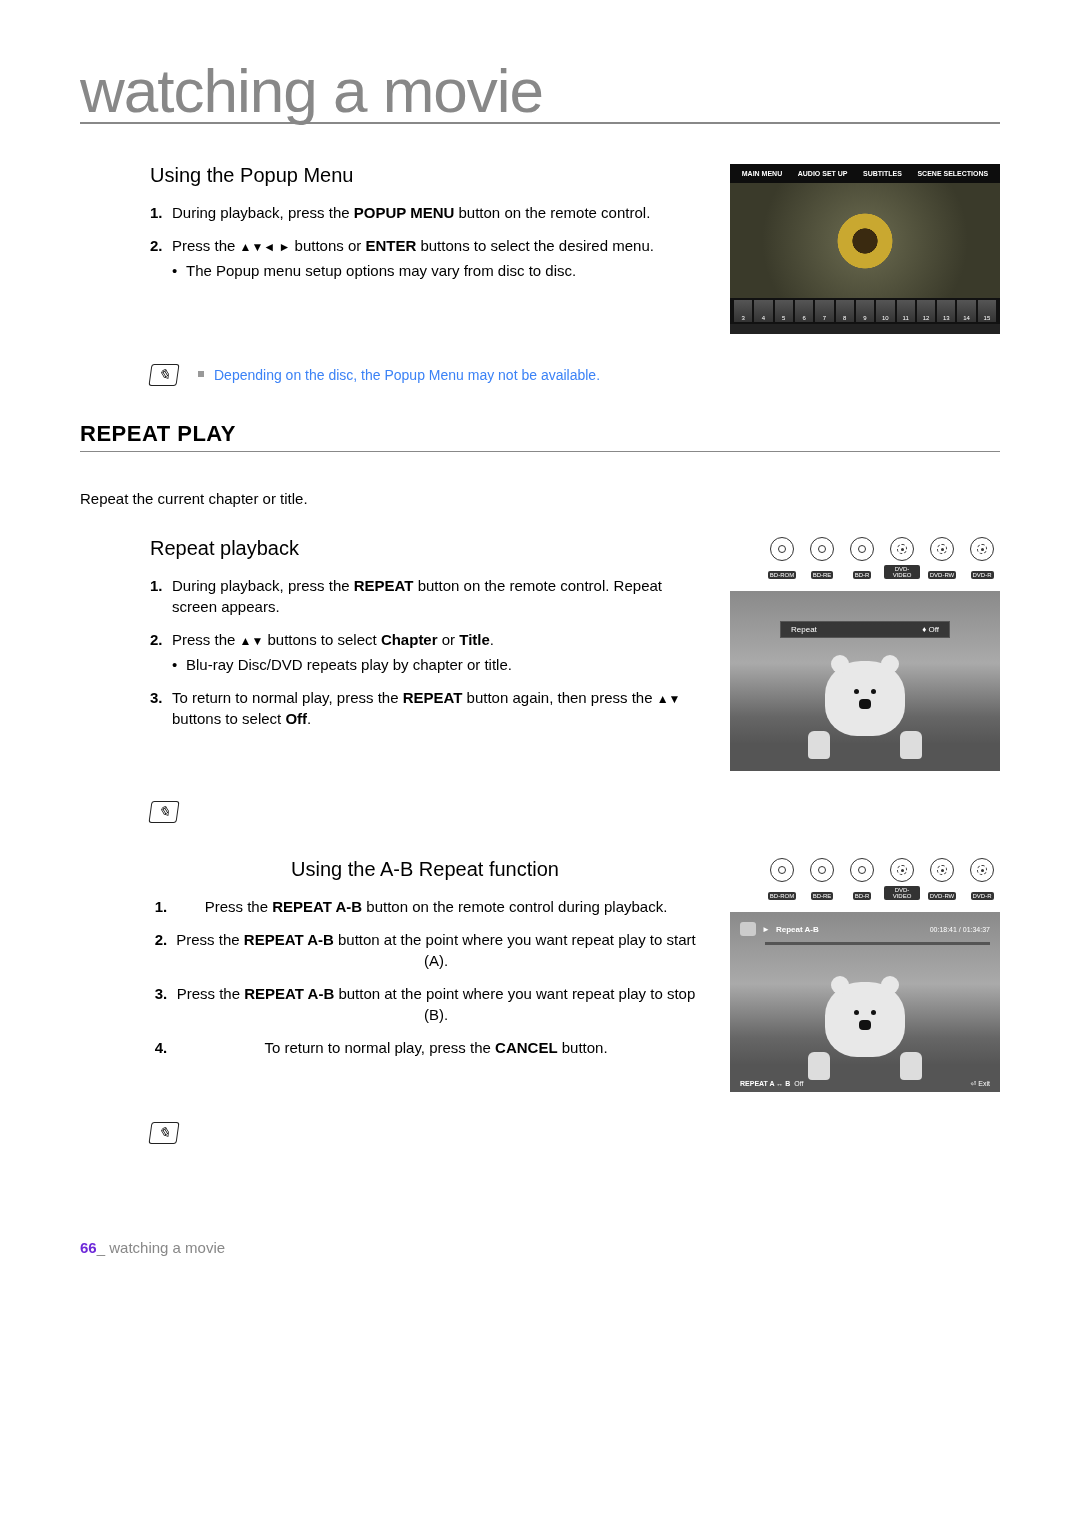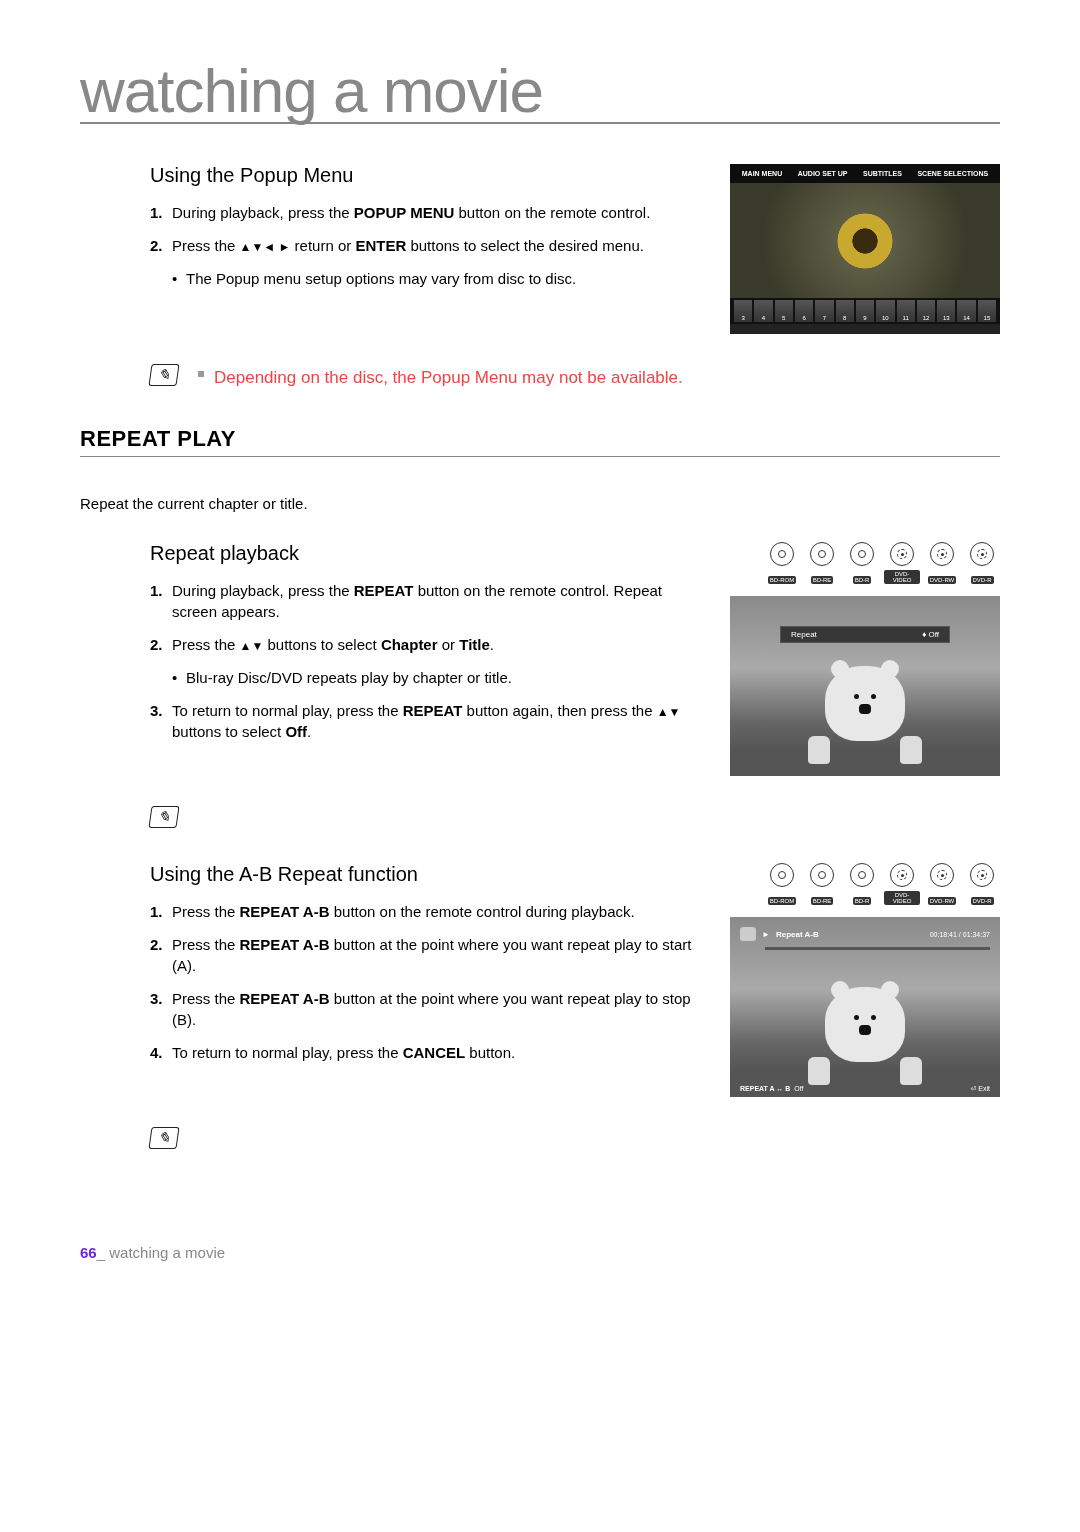--- a/index.html
+++ b/index.html
@@ -56,21 +56,21 @@
   ol.steps > li {
     display: flex;
     margin-bottom: 12px;
   }
   ol.steps > li > .num {
     font-weight: bold;
     min-width: 22px;
   }
   ol.steps > li > .body { flex: 1; }
   .sub-bullet {
-    margin-top: 12px;
+    margin-top: 4px;
     padding-left: 14px;
     position: relative;
   }
   .sub-bullet::before {
     content: "•";
     position: absolute;
     left: 0;
   }
   .note-row {
     display: flex;
@@ -87,24 +87,24 @@
     justify-content: center;
     flex-shrink: 0;
     font-style: italic;
     font-family: Georgia, serif;
     font-size: 15px;
     position: relative;
     transform: skewX(-8deg);
   }
   .note-list {
     list-style: none;
-    font-size: 17px;
+    font-size: 14px;
     line-height: 1.6;
     padding: 0;
-    color: #ef4444;
+    color: #3b82f6;
   }
   .note-list li {
     position: relative;
     padding-left: 16px;
   }
   .note-list li::before {
     content: "";
     position: absolute;
     left: 0; top: 7px;
     width: 6px; height: 6px;
@@ -282,21 +282,21 @@
     <ol class="steps">
       <li>
         <span class="num">1.</span>
         <span class="body">
           <span>During playback, press the </span><strong>POPUP MENU</strong><span> button on the remote control.</span>
         </span>
       </li>
       <li>
         <span class="num">2.</span>
         <span class="body">
-          <span>Press the </span><span class="arrows">▲▼◄ ►</span><span> return or </span><strong>ENTER</strong><span> buttons to select the desired menu.</span>
+          <span>Press the </span><span class="arrows">▲▼◄ ►</span><span> buttons or </span><strong>ENTER</strong><span> buttons to select the desired menu.</span>
           <div class="sub-bullet">The Popup menu setup options may vary from disc to disc.</div>
         </span>
       </li>
     </ol>
   </div>
   <div class="img-col">
     <div class="screenshot ss-popup">
       <div class="ss-popup-menu">
         <span>MAIN MENU</span>
         <span>AUDIO SET UP</span>
@@ -434,21 +434,21 @@
       </div>
     </div>
   </div>
 </div>
 
 <div class="note-row">
   <div class="note-icon">✎</div>
 </div>
 
 <div class="section-row">
-  <div class="text-col" style="padding-left:70px;">
+  <div class="text-col" style="padding-left:70px;text-align:center;">
     <h3 class="sub-heading">Using the A-B Repeat function</h3>
     <ol class="steps">
       <li>
         <span class="num">1.</span>
         <span class="body">
           <span>Press the </span><strong>REPEAT A-B</strong><span> button on the remote control during playback.</span>
         </span>
       </li>
       <li>
         <span class="num">2.</span>

